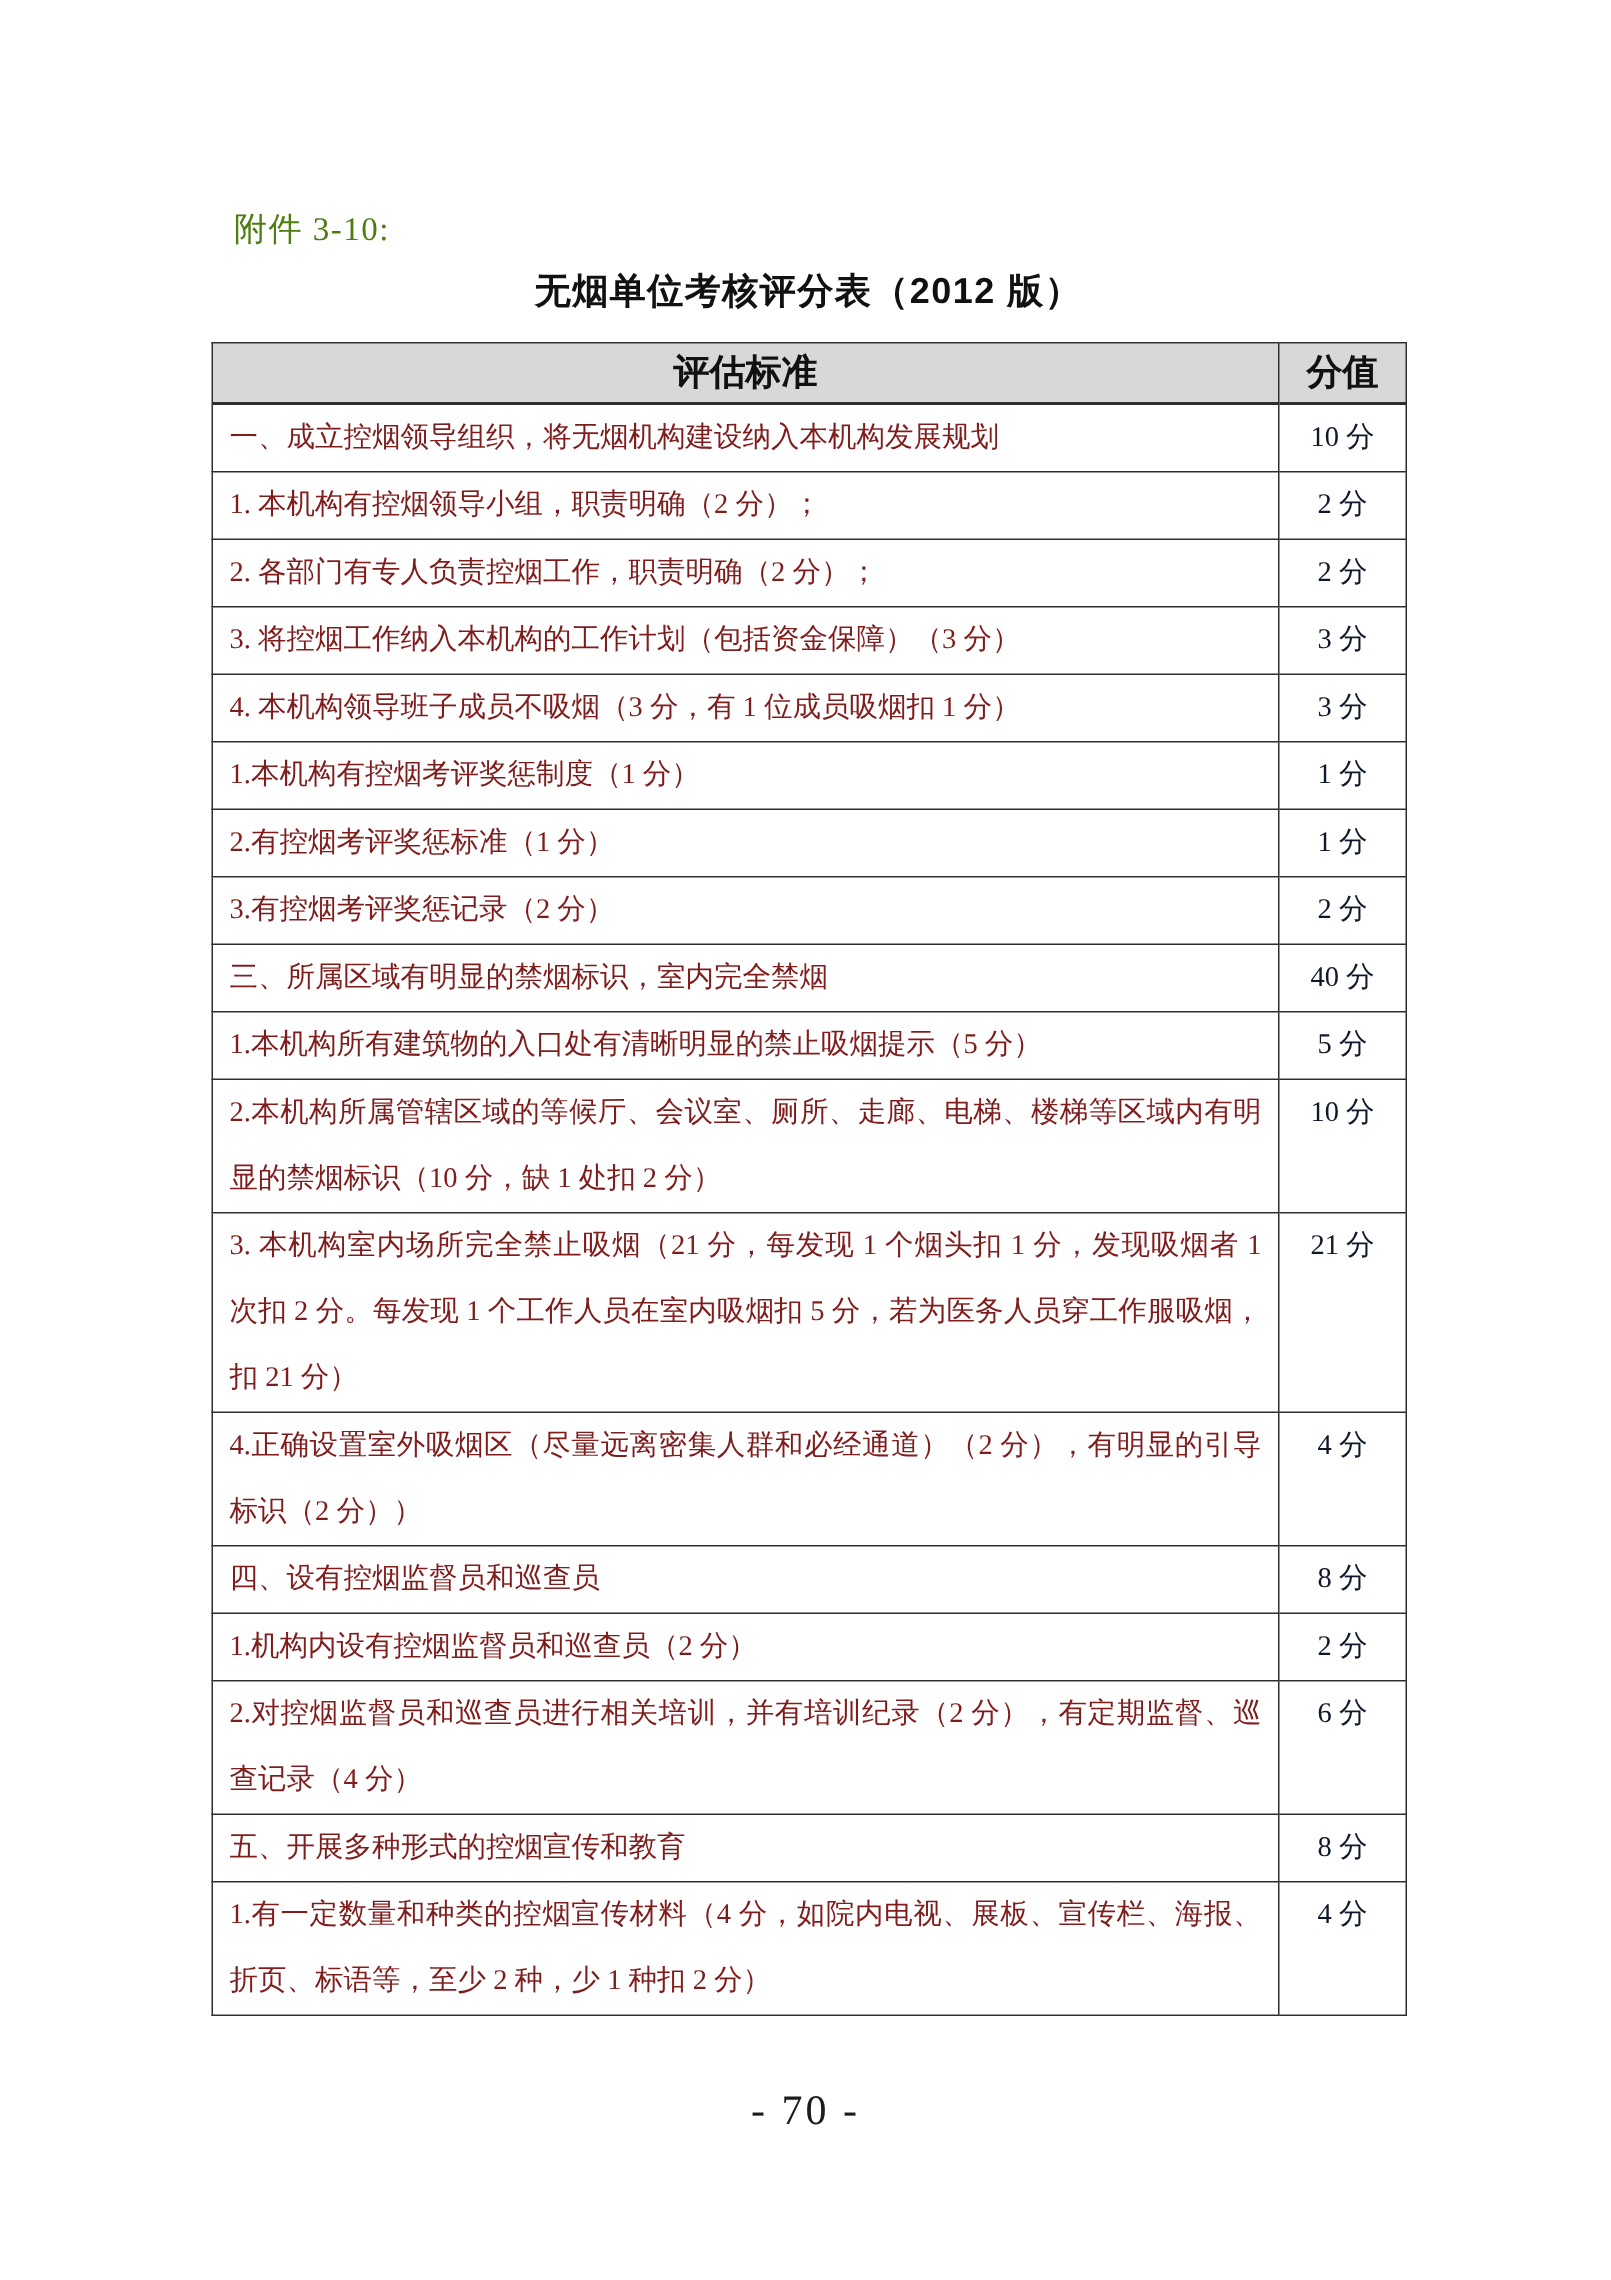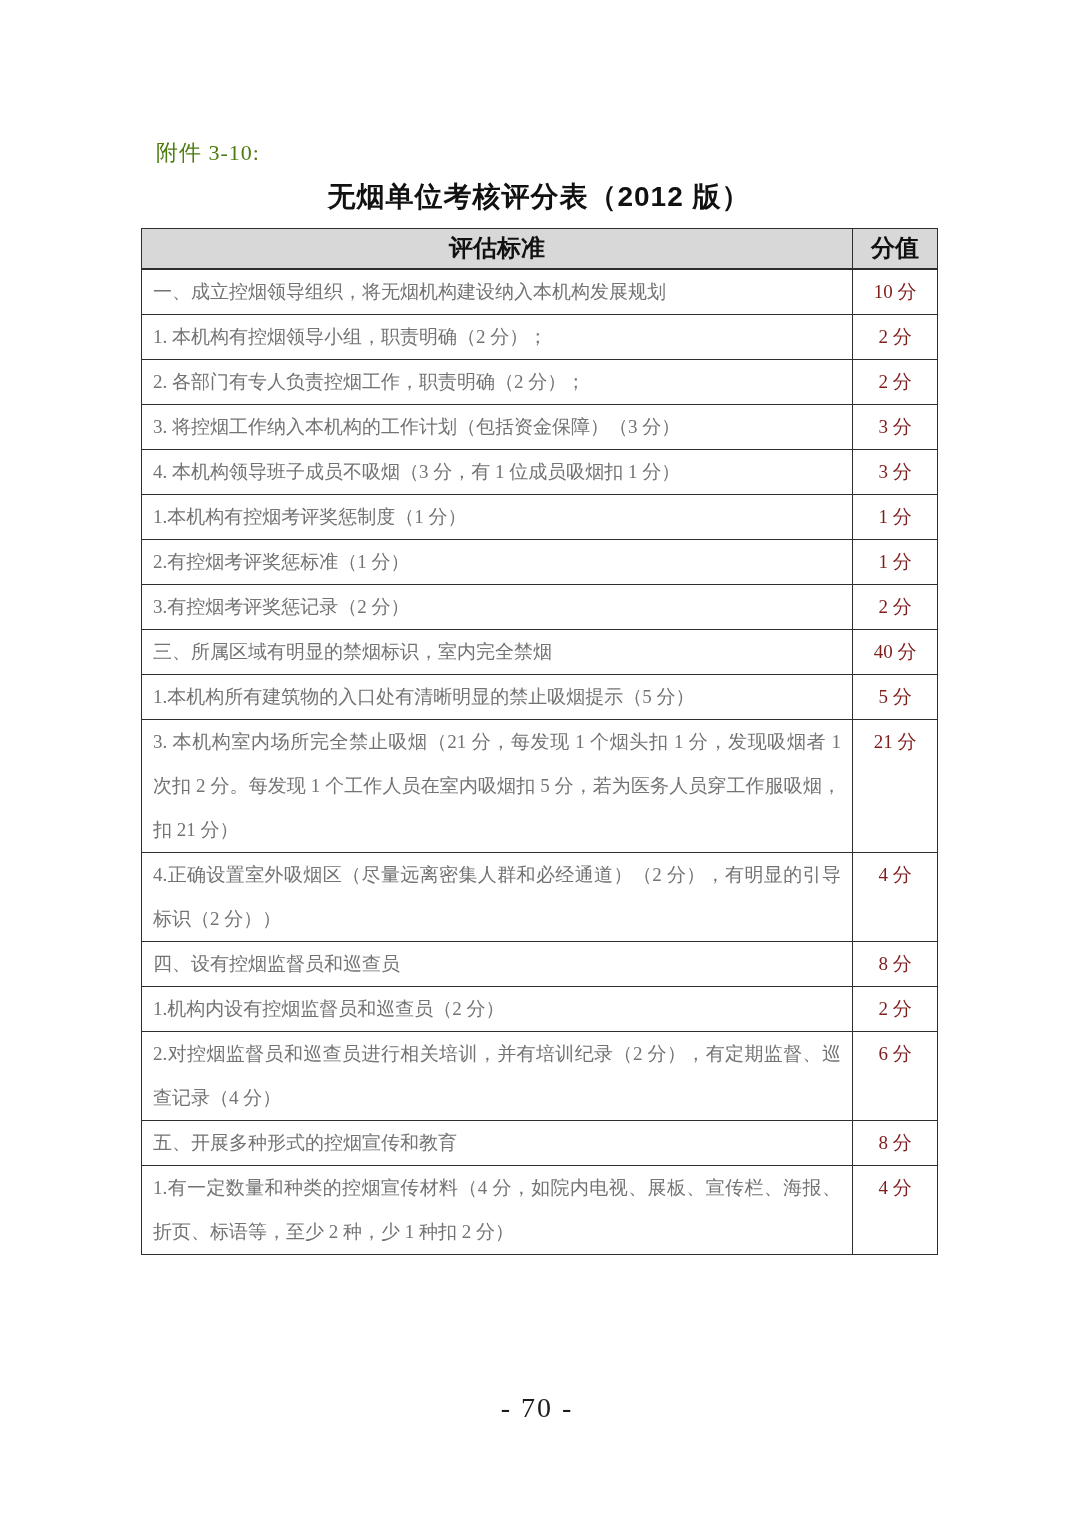--- a/index.html
+++ b/index.html
@@ -26,21 +26,21 @@
   }
   .doc-title {
     position: absolute;
     left: 141px;
     top: 178px;
     width: 796px;
     margin: 0;
     text-align: center;
     font-family: "Liberation Sans", "DejaVu Sans", sans-serif;
     font-weight: bold;
-    font-size: 28px;
+    font-size: 24px;
     color: #111111;
     letter-spacing: 1px;
   }
   table.scoring-table {
     position: absolute;
     left: 141px;
     top: 228px;
     width: 796px;
     border-collapse: collapse;
     table-layout: fixed;
@@ -62,28 +62,28 @@
     vertical-align: middle;
     color: #111111;
     border-bottom-width: 2px;
   }
   .scoring-table td.criteria {
     padding: 0 11px;
     font-size: 19px;
     line-height: 44px;
     text-align: justify;
     vertical-align: top;
-    color: #737373;
+    color: #7f1d1d;
   }
   .scoring-table td.score {
     font-size: 19px;
     line-height: 44px;
     text-align: center;
     vertical-align: top;
-    color: #7f1d1d;
+    color: #0f172a;
     padding: 0 2px;
   }
   .page-footer {
     position: absolute;
     left: 0;
     top: 1392px;
     width: 1074px;
     text-align: center;
     font-size: 28px;
     letter-spacing: 2px;
@@ -145,20 +145,24 @@
         </tr>
         <tr>
           <td class="criteria">三、所属区域有明显的禁烟标识，室内完全禁烟</td>
           <td class="score">40 分</td>
         </tr>
         <tr>
           <td class="criteria">1.本机构所有建筑物的入口处有清晰明显的禁止吸烟提示（5 分）</td>
           <td class="score">5 分</td>
         </tr>
         <tr>
+          <td class="criteria">2.本机构所属管辖区域的等候厅、会议室、厕所、走廊、电梯、楼梯等区域内有明显的禁烟标识（10 分，缺 1 处扣 2 分）</td>
+          <td class="score">10 分</td>
+        </tr>
+        <tr>
           <td class="criteria">3. 本机构室内场所完全禁止吸烟（21 分，每发现 1 个烟头扣 1 分，发现吸烟者 1 次扣 2 分。每发现 1 个工作人员在室内吸烟扣 5 分，若为医务人员穿工作服吸烟，扣 21 分）</td>
           <td class="score">21 分</td>
         </tr>
         <tr>
           <td class="criteria">4.正确设置室外吸烟区（尽量远离密集人群和必经通道）（2 分），有明显的引导标识（2 分））</td>
           <td class="score">4 分</td>
         </tr>
         <tr>
           <td class="criteria">四、设有控烟监督员和巡查员</td>
           <td class="score">8 分</td>

